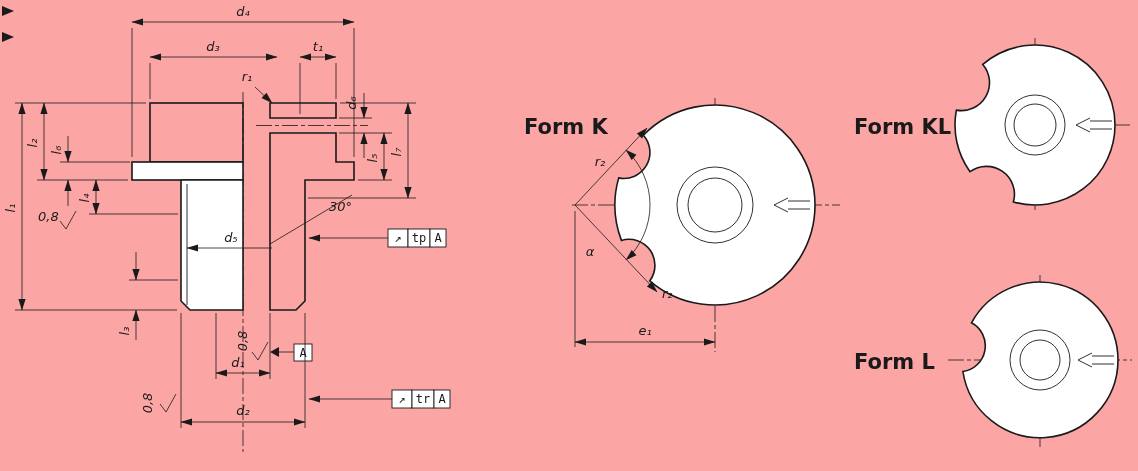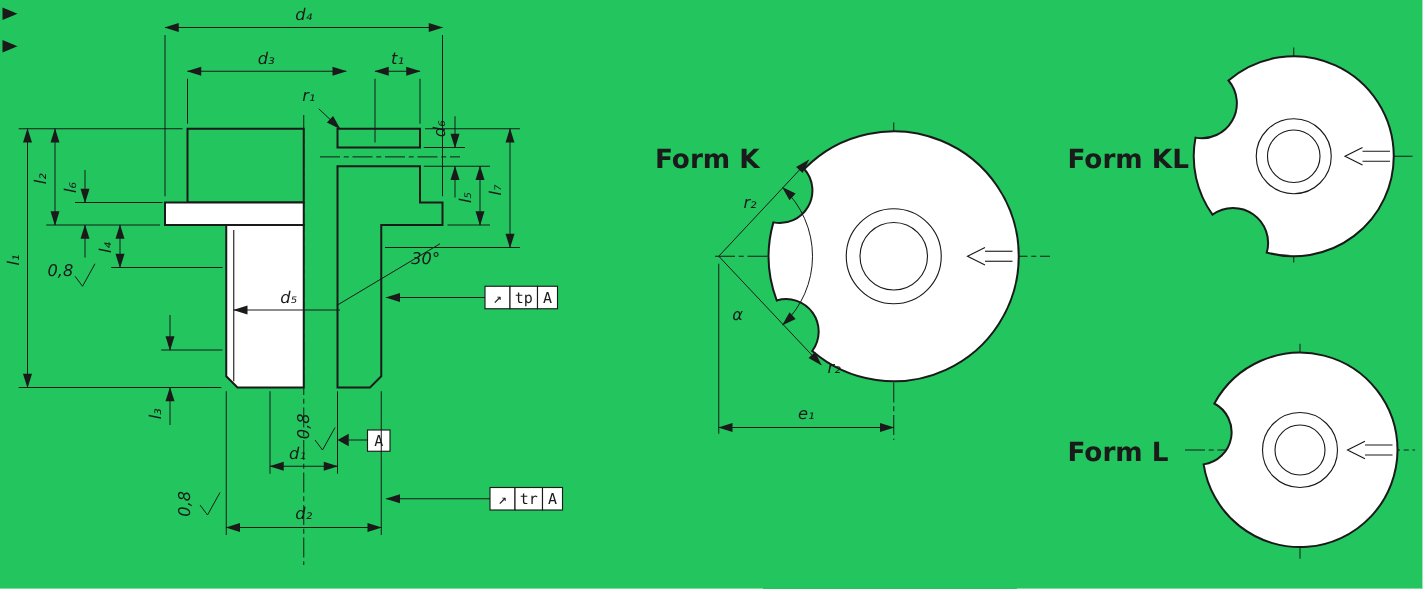--- a/index.html
+++ b/index.html
@@ -1,16 +1,16 @@
 <!DOCTYPE html>
 <html><head>
 <meta charset="utf-8">
 <style>
   html,body{margin:0;padding:0;background:#ffffff;}
-  .stage{position:relative;width:1138px;height:471px;background:#22c55e;overflow:hidden;}
+  .stage{position:relative;width:1138px;height:471px;background:#fca5a5;overflow:hidden;}
   svg{display:block;}
   .ol{stroke:#1a1a1a;stroke-width:1.6;fill:none;stroke-linejoin:miter;}
   .thin{stroke:#1a1a1a;stroke-width:0.9;fill:none;}
   .xthin{stroke:#1a1a1a;stroke-width:0.8;fill:none;}
   .cl{stroke:#1a1a1a;stroke-width:0.8;stroke-dasharray:16 3 4 3;fill:none;}
   .dimtxt{font:italic 13px "DejaVu Sans",sans-serif;fill:#1a1a1a;}
   .fcftxt{font:12px "DejaVu Sans Mono",monospace;fill:#1a1a1a;}
   .formtxt{font:bold 21px "DejaVu Sans",sans-serif;fill:#1a1a1a;}
   .white{fill:#ffffff;}
 </style>

